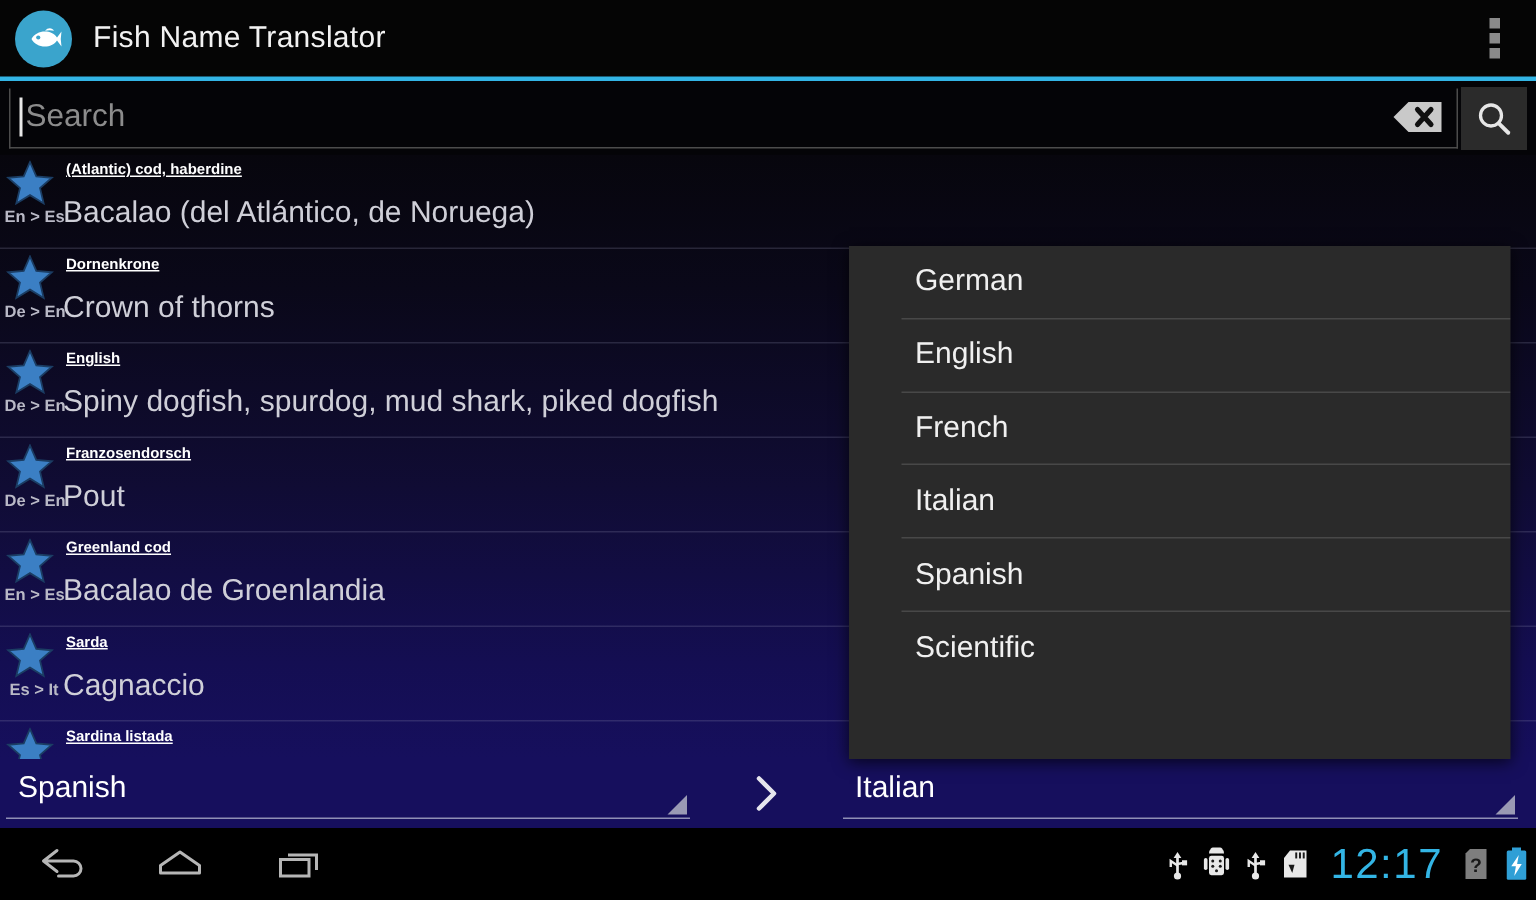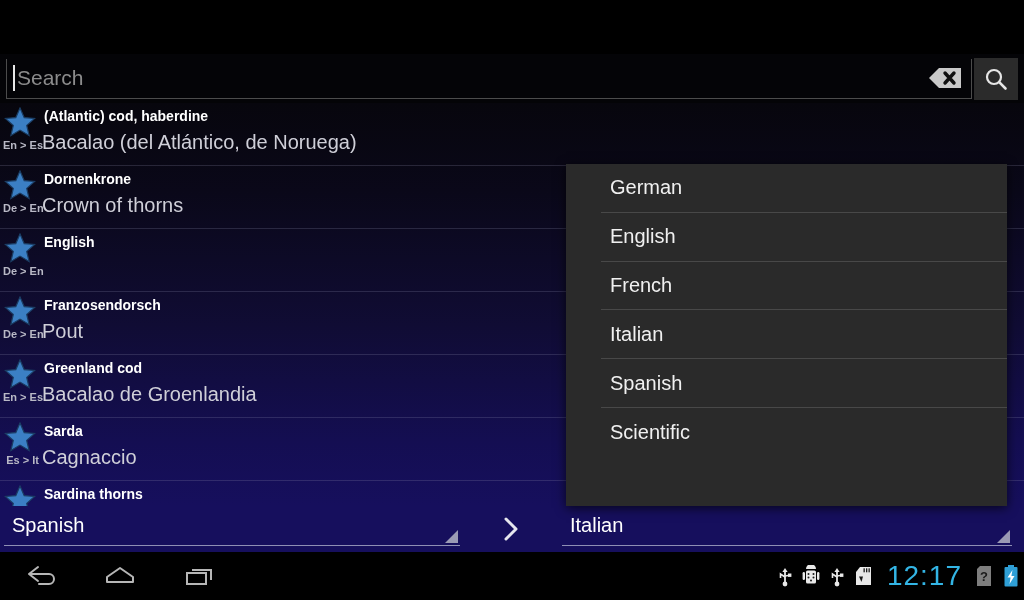--- a/index.html
+++ b/index.html
@@ -111,22 +111,23 @@
   }
   .row-tag {
     position: absolute; left: 3px; top: 36px;
     width: 36px;
     color: #b9b9c6; font-size: 11px;
     text-align: right; white-space: nowrap;
     font-weight: bold;
   }
   .row-title {
     position: absolute; left: 44px; top: 5px;
-    color: #ffffff; font-size: 14px; font-weight: bold;
+    color: #ffffff; font-size: 10px; font-weight: bold;
     white-space: nowrap;
+    text-decoration: underline;
   }
   .row-sub {
     position: absolute; left: 42px; top: 28px;
     color: #cfcfd8; font-size: 20px; font-weight: normal;
     white-space: nowrap;
   }
 
   
   #spinner-bar {
     position: absolute; left: 0; top: 506px;
@@ -206,20 +207,35 @@
     color: #33b5e5; font-size: 28px; letter-spacing: 1px;
     font-family: "Liberation Sans", sans-serif;
     margin: 0 4px;
   }
 </style>
 </head>
 <body>
 
 <div id="screen">
 
+  <div id="action-bar">
+    <div id="app-icon">
+      <svg width="30" height="30" viewBox="0 0 30 30" aria-hidden="true">
+        <path d="M7 15 C10 9, 20 8, 24 14 L27 10 L26.5 15 L27 20 L24 16 C20 22, 10 21, 7 15 Z" fill="#ffffff"></path>
+        <circle cx="11.5" cy="14" r="1.4" fill="#3aa4cc"></circle>
+        <path d="M16 9.5 C18 7, 21 7.5, 22 9.5 C20 9, 18 9, 16 9.5 Z" fill="#ffffff"></path>
+      </svg>
+    </div>
+    <div id="app-title">Fish Name Translator</div>
+    <div id="overflow-menu">
+      <i></i>
+      <i></i>
+      <i></i>
+    </div>
+  </div>
 
   <div id="search-bar">
     <div id="search-field">
       <div id="search-caret"></div>
       <div id="search-input-text">Search</div>
       <div id="clear-icon">
         <svg width="36" height="24" viewBox="0 0 36 24" aria-hidden="true">
           <path d="M12 2 H34 V22 H12 L2 12 Z" fill="#c9c9c9"></path>
           <path d="M18 7 L27 17 M27 7 L18 17" stroke="#101010" stroke-width="3.4" stroke-linecap="round"></path>
         </svg>
@@ -258,20 +274,21 @@
     </div>
 
     <div class="list-row">
       <div class="row-star">
         <svg width="32" height="30" viewBox="0 0 32 30" aria-hidden="true">
           <path d="M16 1 L20.2 10.6 L30.6 11.5 L22.7 18.4 L25.1 28.6 L16 23.1 L6.9 28.6 L9.3 18.4 L1.4 11.5 L11.8 10.6 Z" fill="#3b7fc4" stroke="#1b3d63" stroke-width="1.2"></path>
         </svg>
       </div>
       <div class="row-tag">De &gt; En</div>
       <div class="row-title">English</div>
+      <div class="row-sub">Spiny dogfish, spurdog, mud shark, piked dogfish</div>
     </div>
 
     <div class="list-row">
       <div class="row-star">
         <svg width="32" height="30" viewBox="0 0 32 30" aria-hidden="true">
           <path d="M16 1 L20.2 10.6 L30.6 11.5 L22.7 18.4 L25.1 28.6 L16 23.1 L6.9 28.6 L9.3 18.4 L1.4 11.5 L11.8 10.6 Z" fill="#3b7fc4" stroke="#1b3d63" stroke-width="1.2"></path>
         </svg>
       </div>
       <div class="row-tag">De &gt; En</div>
       <div class="row-title">Franzosendorsch</div>
@@ -300,21 +317,21 @@
       <div class="row-sub">Cagnaccio</div>
     </div>
 
     <div class="list-row">
       <div class="row-star">
         <svg width="32" height="30" viewBox="0 0 32 30" aria-hidden="true">
           <path d="M16 1 L20.2 10.6 L30.6 11.5 L22.7 18.4 L25.1 28.6 L16 23.1 L6.9 28.6 L9.3 18.4 L1.4 11.5 L11.8 10.6 Z" fill="#3b7fc4" stroke="#1b3d63" stroke-width="1.2"></path>
         </svg>
       </div>
       <div class="row-tag"></div>
-      <div class="row-title">Sardina thorns</div>
+      <div class="row-title">Sardina listada</div>
       <div class="row-sub"></div>
     </div>
 
   </div>
 
   <div id="spinner-bar">
     <div class="spinner" id="spinner-from">
       <div class="sp-label">Spanish</div>
       <div class="sp-marker"></div>
     </div>

